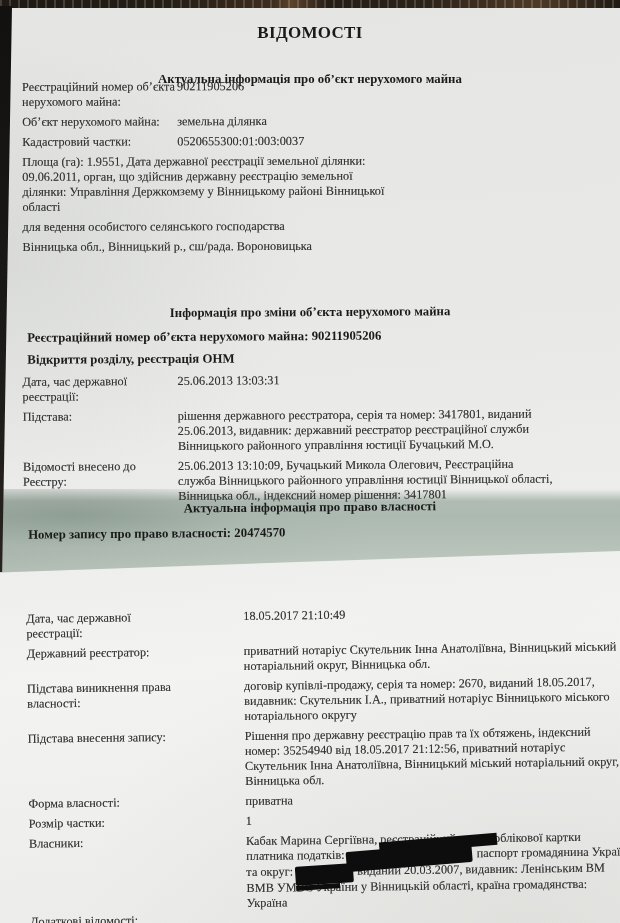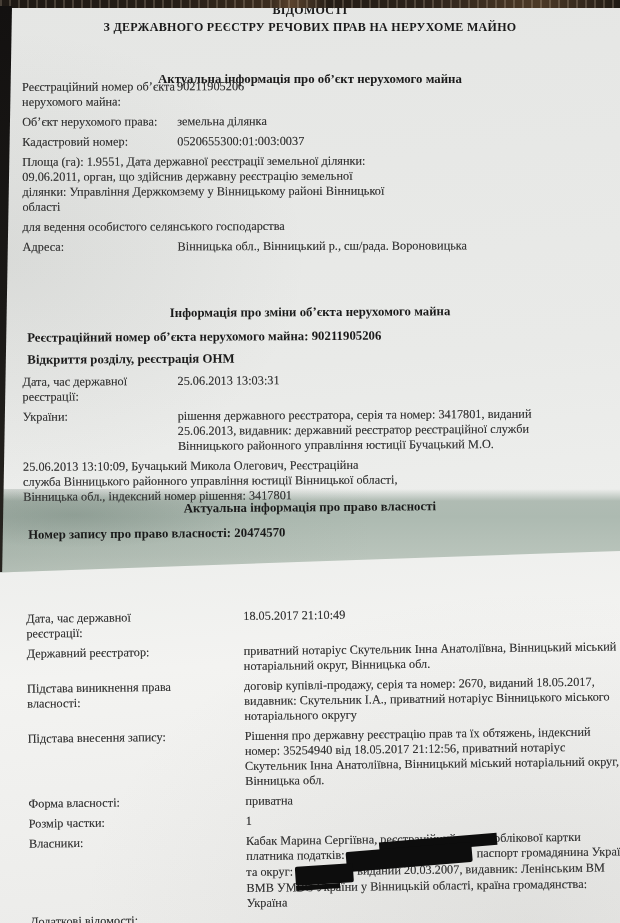--- a/index.html
+++ b/index.html
@@ -24,22 +24,22 @@
   }
   .band{
     position:absolute;top:489px;left:0;width:620px;height:86px;z-index:1;
     clip-path:polygon(0 0,100% 0,100% 72%,0 97%);
     background:
       radial-gradient(40% 55% at 12% 30%, rgba(80,100,90,0.25), transparent 70%),
       linear-gradient(90deg, rgba(125,140,130,0.22), rgba(125,140,130,0) 60%),
       linear-gradient(180deg, rgba(169,182,173,0) 0%, rgba(169,182,173,0.9) 14%, #adbab1 32%, #b9c4bb 78%, #c3cdc4 100%);
   }
   .layer{position:absolute;left:0;width:620px;z-index:2;}
-  .doc-title{top:2px;text-align:center;font-weight:bold;color:#1a1a1a;
-    font-size:12px;line-height:17px;letter-spacing:0.3px;}
+  .doc-title{top:24px;text-align:center;font-weight:bold;color:#1a1a1a;
+    font-size:17px;line-height:17px;letter-spacing:0.3px;}
   .sec-heading{font-weight:bold;font-size:12.8px;line-height:16px;color:#1a1a1a;text-align:center;}
   .bold-line{font-weight:bold;font-size:12.8px;line-height:16px;color:#1a1a1a;padding-left:27px;}
   .txt{font-size:12.3px;line-height:15px;color:#343434;text-shadow:0 0 0.6px rgba(60,60,60,0.5);}
   .rows .row{display:flex;margin-bottom:5px;}
   .rows .lbl{flex:none;width:155px;}
   .rows .val{flex:none;width:375px;}
   .sec1-head{top:71px;}
   .sec1-rows{top:80px;padding-left:22px;width:598px;transform:rotate(-0.2deg);transform-origin:0 0;}
   .sec2{top:306px;transform:rotate(-0.35deg);transform-origin:0 0;}
   .sec2 .rows{margin-top:7px;padding-left:22px;}
@@ -62,64 +62,63 @@
 <body>
 
 <div class="photo">
 
   <div class="top-strip"></div>
   <div class="left-edge"></div>
   <div class="band"></div>
 
   <div class="layer doc-title">
     <div>ВІДОМОСТІ</div>
-    <div>З ДЕРЖАВНОГО РЕЄСТРУ РЕЧОВИХ ПРАВ НА НЕРУХОМЕ МАЙНО</div>
   </div>
 
   <div class="layer sec-heading sec1-head">Актуальна інформація про об’єкт нерухомого майна</div>
 
   <div class="layer rows txt sec1-rows">
     <div class="row">
       <div class="lbl">Реєстраційний номер об’єкта нерухомого майна:</div>
       <div class="val">90211905206</div>
     </div>
     <div class="row">
-      <div class="lbl">Об’єкт нерухомого права:</div>
+      <div class="lbl">Об’єкт нерухомого майна:</div>
       <div class="val">земельна ділянка</div>
     </div>
     <div class="row">
-      <div class="lbl">Кадастровий номер:</div>
+      <div class="lbl">Кадастровий частки:</div>
       <div class="val">0520655300:01:003:0037</div>
     </div>
     <div class="row">
       <div class="val">Площа (га): 1.9551, Дата державної реєстрації земельної ділянки: 09.06.2011, орган, що здійснив державну реєстрацію земельної ділянки: Управління Держкомзему у Вінницькому районі Вінницької області</div>
     </div>
     <div class="row">
       <div class="val">для ведення особистого селянського господарства</div>
     </div>
     <div class="row">
-      <div class="lbl">Адреса:</div>
       <div class="val">Вінницька обл., Вінницький р., сш/рада. Вороновицька</div>
     </div>
   </div>
 
   <div class="layer sec2">
     <div class="sec-heading">Інформація про зміни об’єкта нерухомого майна</div>
     <div class="bold-line">Реєстраційний номер об’єкта нерухомого майна: 90211905206</div>
     <div class="bold-line sub">Відкриття розділу, реєстрація ОНМ</div>
     <div class="rows txt">
       <div class="row">
         <div class="lbl">Дата, час державної реєстрації:</div>
         <div class="val">25.06.2013 13:03:31</div>
       </div>
       <div class="row">
-        <div class="lbl">України:</div>
+        <div class="lbl">Підстава:</div>
         <div class="val">рішення державного реєстратора, серія та номер: 3417801, виданий 25.06.2013, видавник: державний реєстратор реєстраційної служби Вінницького районного управління юстиції Бучацький М.О.</div>
       </div>
       <div class="row">
+        <div class="lbl">Відомості внесено до Реєстру:</div>
         <div class="val">25.06.2013 13:10:09, Бучацький Микола Олегович, Реєстраційна служба Вінницького районного управління юстиції Вінницької області, Вінницька обл., індексний номер рішення: 3417801</div>
       </div>
     </div>
   </div>
 
   <div class="layer sec3-head">
     <div class="sec-heading">Актуальна інформація про право власності</div>
     <div class="bold-line">Номер запису про право власності: 20474570</div>
   </div>
 

